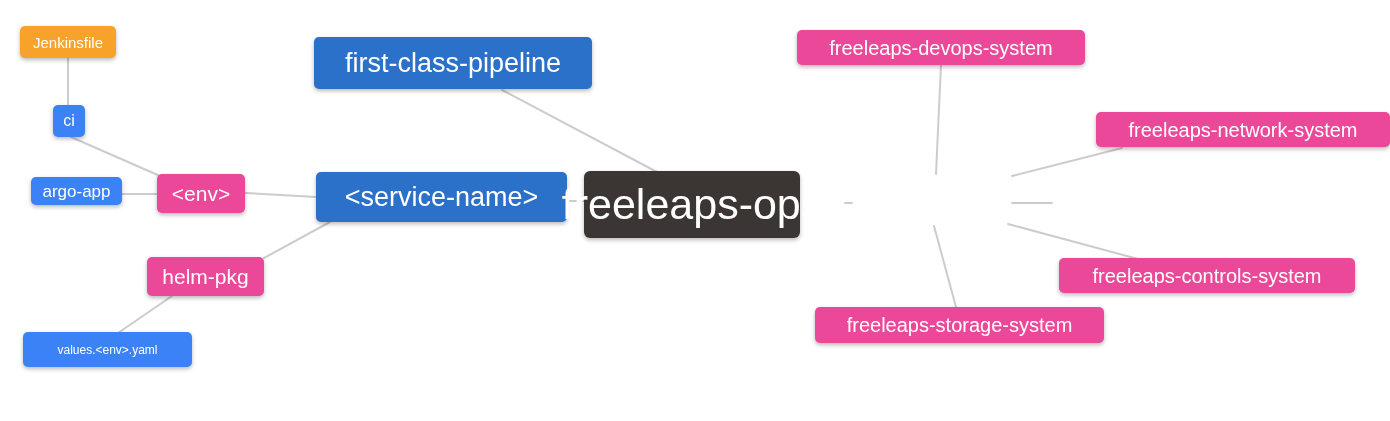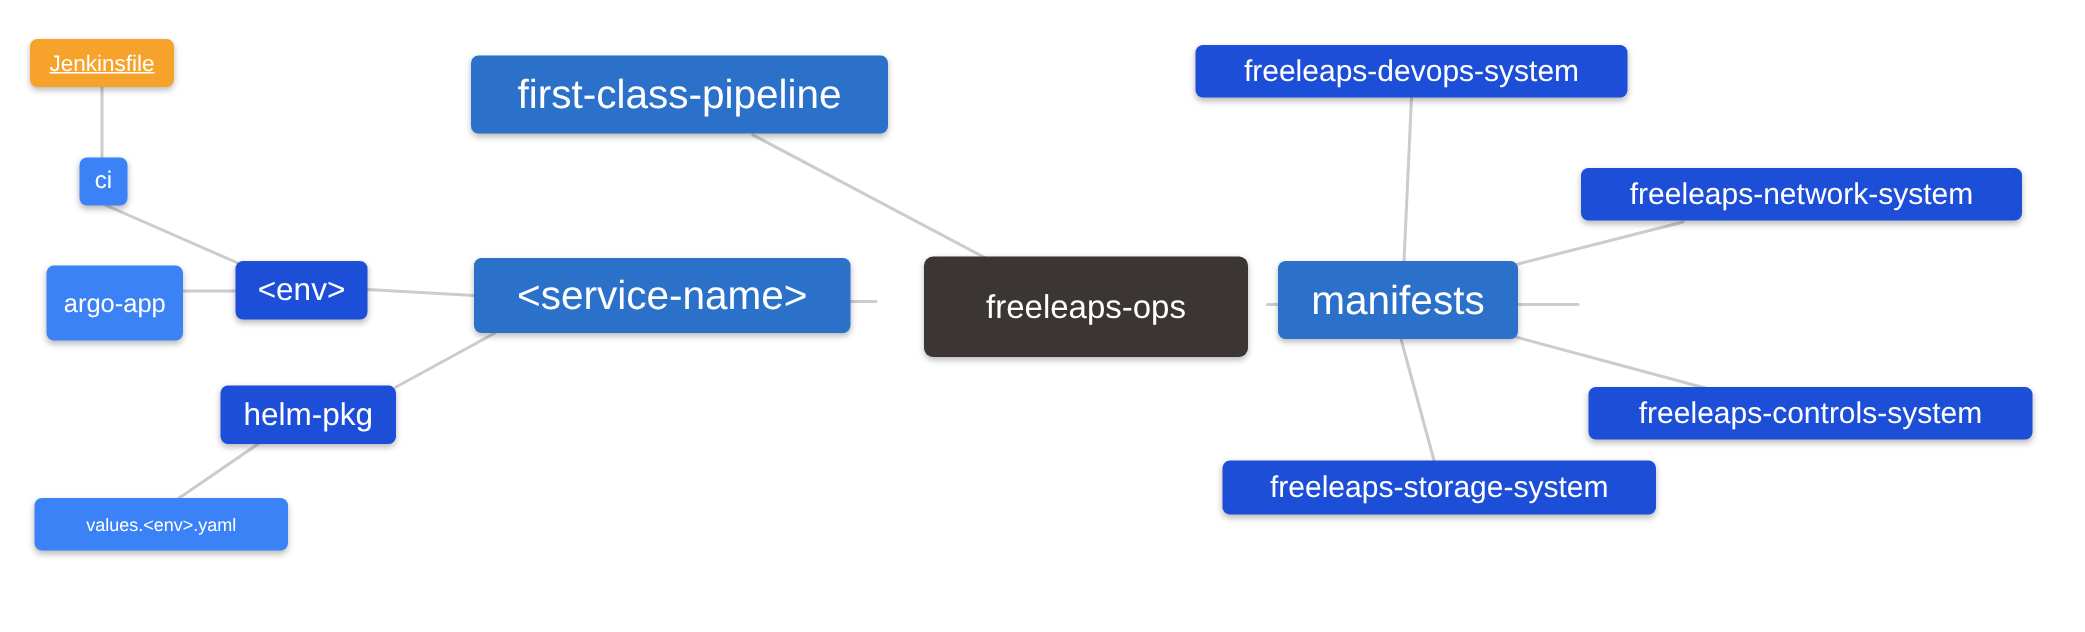--- a/index.html
+++ b/index.html
@@ -32,38 +32,38 @@
     justify-content: center;
     color: #ffffff;
     border-radius: 5px;
     box-shadow: 0 2px 4px rgba(0,0,0,0.28);
     white-space: nowrap;
     cursor: default;
     line-height: 1;
   }
 
   .c-blue   { background: #2B70C9; }
-  .c-green  { background: #1d4ed8; }
+  .c-green  { background: #ec4899; }
   .c-red    { background: #3b82f6; }
-  .c-orange { background: #F7A32B; text-decoration: underline; }
+  .c-orange { background: #F7A32B; }
   .c-dark   { background: #3B3633; border-radius: 6px; }
 
   
   .n-jenkinsfile          { left: 20px;   top: 26px;  width: 96px;  height: 32px; font-size: 15px; }
   .n-ci                   { left: 53px;   top: 105px; width: 32px;  height: 32px; font-size: 16px; }
-  .n-argo-app             { left: 31px;   top: 177px; width: 91px;  height: 50px; font-size: 17px; text-align: right; }
+  .n-argo-app             { left: 31px;   top: 177px; width: 91px;  height: 28px; font-size: 17px; text-align: right; }
   .n-env                  { left: 157px;  top: 174px; width: 88px;  height: 39px; font-size: 21px; }
   .n-helm-pkg             { left: 147px;  top: 257px; width: 117px; height: 39px; font-size: 21px; }
   .n-values-env-yaml      { left: 23px;    top: 332px; width: 169px; height: 35px; font-size: 12px; }
   .n-first-class-pipeline { left: 314px;  top: 37px;  width: 278px; height: 52px; font-size: 27px; text-align: center; }
   .n-service-name         { left: 316px;  top: 172px; width: 251px; height: 50px; font-size: 27px; }
-  .n-freeleaps-ops        { left: 584px;  top: 171px; width: 216px; height: 67px; font-size: 22px; margin-left: 32px; }
+  .n-freeleaps-ops        { left: 584px;  top: 171px; width: 216px; height: 67px; font-size: 43px; }
   .n-manifests            { left: 852px;  top: 174px; width: 160px; height: 52px; font-size: 27px; }
   .n-devops-system        { left: 797px;  top: 30px;  width: 288px; height: 35px; font-size: 20px; }
-  .n-network-system       { left: 1054px; top: 112px; width: 294px; height: 35px; font-size: 20px; }
+  .n-network-system       { left: 1096px; top: 112px; width: 294px; height: 35px; font-size: 20px; }
   .n-monitoring-system    { left: 1048px; top: 186px; width: 325px; height: 35px; font-size: 20px; }
   .n-controls-system      { left: 1059px; top: 258px; width: 296px; height: 35px; font-size: 20px; }
   .n-storage-system       { left: 815px;  top: 307px; width: 289px; height: 36px; font-size: 20px; }
 </style>
 </head>
 <body>
 
 <div class="canvas">
 
   <svg class="edges" viewBox="0 0 1390 421" xmlns="http://www.w3.org/2000/svg">
@@ -85,19 +85,18 @@
 
   <div class="node c-orange n-jenkinsfile">Jenkinsfile</div>
   <div class="node c-red n-ci">ci</div>
   <div class="node c-red n-argo-app">argo-app</div>
   <div class="node c-green n-env">&lt;env&gt;</div>
   <div class="node c-green n-helm-pkg">helm-pkg</div>
   <div class="node c-red n-values-env-yaml">values.&lt;env&gt;.yaml</div>
   <div class="node c-blue n-first-class-pipeline">first-class-pipeline</div>
   <div class="node c-blue n-service-name">&lt;service-name&gt;</div>
   <div class="node c-dark n-freeleaps-ops">freeleaps-ops</div>
-  <div class="node c-blue n-manifests">manifests</div>
   <div class="node c-green n-devops-system">freeleaps-devops-system</div>
   <div class="node c-green n-network-system">freeleaps-network-system</div>
   <div class="node c-green n-controls-system">freeleaps-controls-system</div>
   <div class="node c-green n-storage-system">freeleaps-storage-system</div>
 
 </div>
 
 </body></html>

